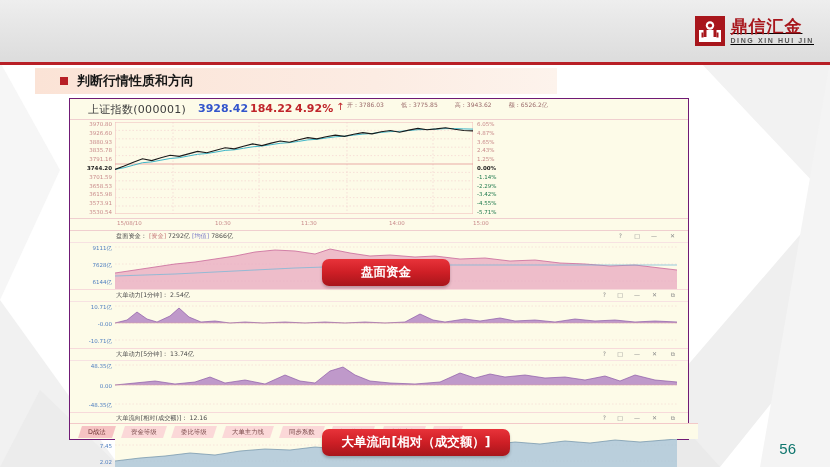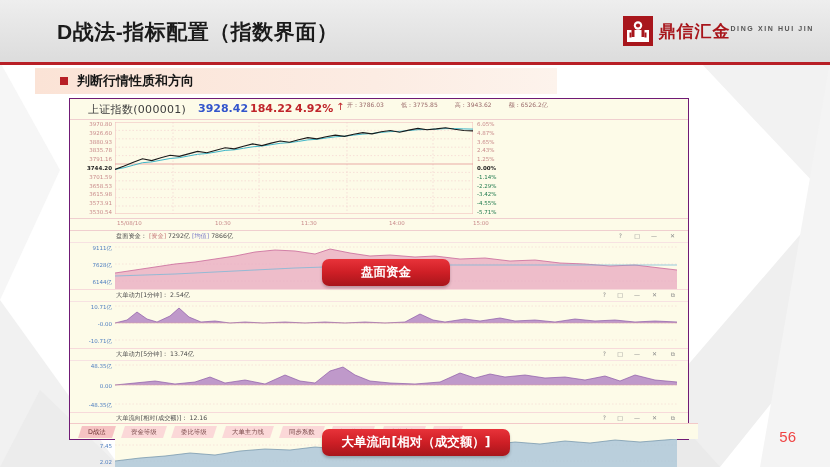--- a/index.html
+++ b/index.html
@@ -23,21 +23,21 @@
     font-size:21px;font-weight:bold;color:#1b1b1b;letter-spacing:.5px;
     white-space:nowrap;
   }
   .header-rule{
     position:absolute;left:0;top:62px;width:830px;height:3px;
     background:#b81f26;z-index:3;
   }
   
   .logo{position:absolute;right:16px;top:14px;height:34px;display:flex;align-items:center;gap:5px;z-index:4;}
   .logo-mark{width:30px;height:30px;flex:0 0 auto;}
-  .logo-text{display:flex;flex-direction:row;justify-content:space-between;line-height:1;}
+  .logo-text{display:flex;flex-direction:column;justify-content:space-between;line-height:1;text-decoration:underline;}
   .logo-cn{font-size:17px;font-weight:bold;color:#a8161c;letter-spacing:1px;white-space:nowrap;}
   .logo-en{font-size:7px;font-weight:bold;color:#555;letter-spacing:1.6px;margin-top:2px;white-space:nowrap;}
 
   
   .bullet-band{
     position:absolute;left:35px;top:68px;width:522px;height:26px;
     background:linear-gradient(90deg,#fbe3d6 0%,#fcece3 65%,#fdf3ec 100%);
     z-index:2;
   }
   .bullet-band .sq{
@@ -114,41 +114,40 @@
   .tab{
     position:relative;height:12px;line-height:12px;font-size:6.4px;color:#7a4a4a;
     background:#fbd8d8;margin-right:9px;padding:0 8px;white-space:nowrap;
     transform:skewX(-18deg);
   }
   .tab span{display:inline-block;transform:skewX(18deg);}
   .tab.active{background:#f6c3c3;color:#6b3030;}
 
   
   .page-num{
-    position:absolute;right:34px;bottom:22px;font-size:15px;color:#ef4444;z-index:5;
+    position:absolute;right:34px;bottom:10px;font-size:15px;color:#0f766e;z-index:5;
   }
 </style>
 </head>
 <body>
 
 <div class="bg-wrap">
   <svg width="830" height="467" viewBox="0 0 830 467">
     <rect x="0" y="0" width="830" height="467" fill="#ffffff"></rect>
     <polygon points="0,467 0,300 120,467" fill="#f1f1f1"></polygon>
     <polygon points="0,467 120,467 40,390" fill="#ececec"></polygon>
     <polygon points="700,62 830,62 830,200" fill="#f2f2f2"></polygon>
     <polygon points="830,200 830,330 720,467 600,467" fill="#efefef"></polygon>
     <polygon points="600,467 720,467 660,400" fill="#eaeaea"></polygon>
     <polygon points="830,62 830,467 760,467" fill="#f4f4f4"></polygon>
     <polygon points="0,62 0,300 60,170" fill="#f6f6f6"></polygon>
   </svg>
 </div>
 
 <div class="slide-header">
-  <div class="slide-title">D战法-指标配置（指数界面）</div>
 
   <div class="logo">
     <div class="logo-mark">
       <svg viewBox="0 0 30 30" width="30" height="30">
         <rect x="0" y="0" width="30" height="30" fill="#a8161c"></rect>
         <circle cx="15" cy="9.5" r="4.2" fill="#ffffff"></circle>
         <circle cx="15" cy="9.5" r="2.1" fill="#a8161c"></circle>
         <path d="M4 14 h4.5 v7 h3 v-7 h7 v7 h3 v-7 H26 v12 H4 Z" fill="#ffffff"></path>
         <path d="M6.5 16.5 h2 v5 h-2 Z M21.5 16.5 h2 v5 h-2 Z" fill="#a8161c"></path>
       </svg>

